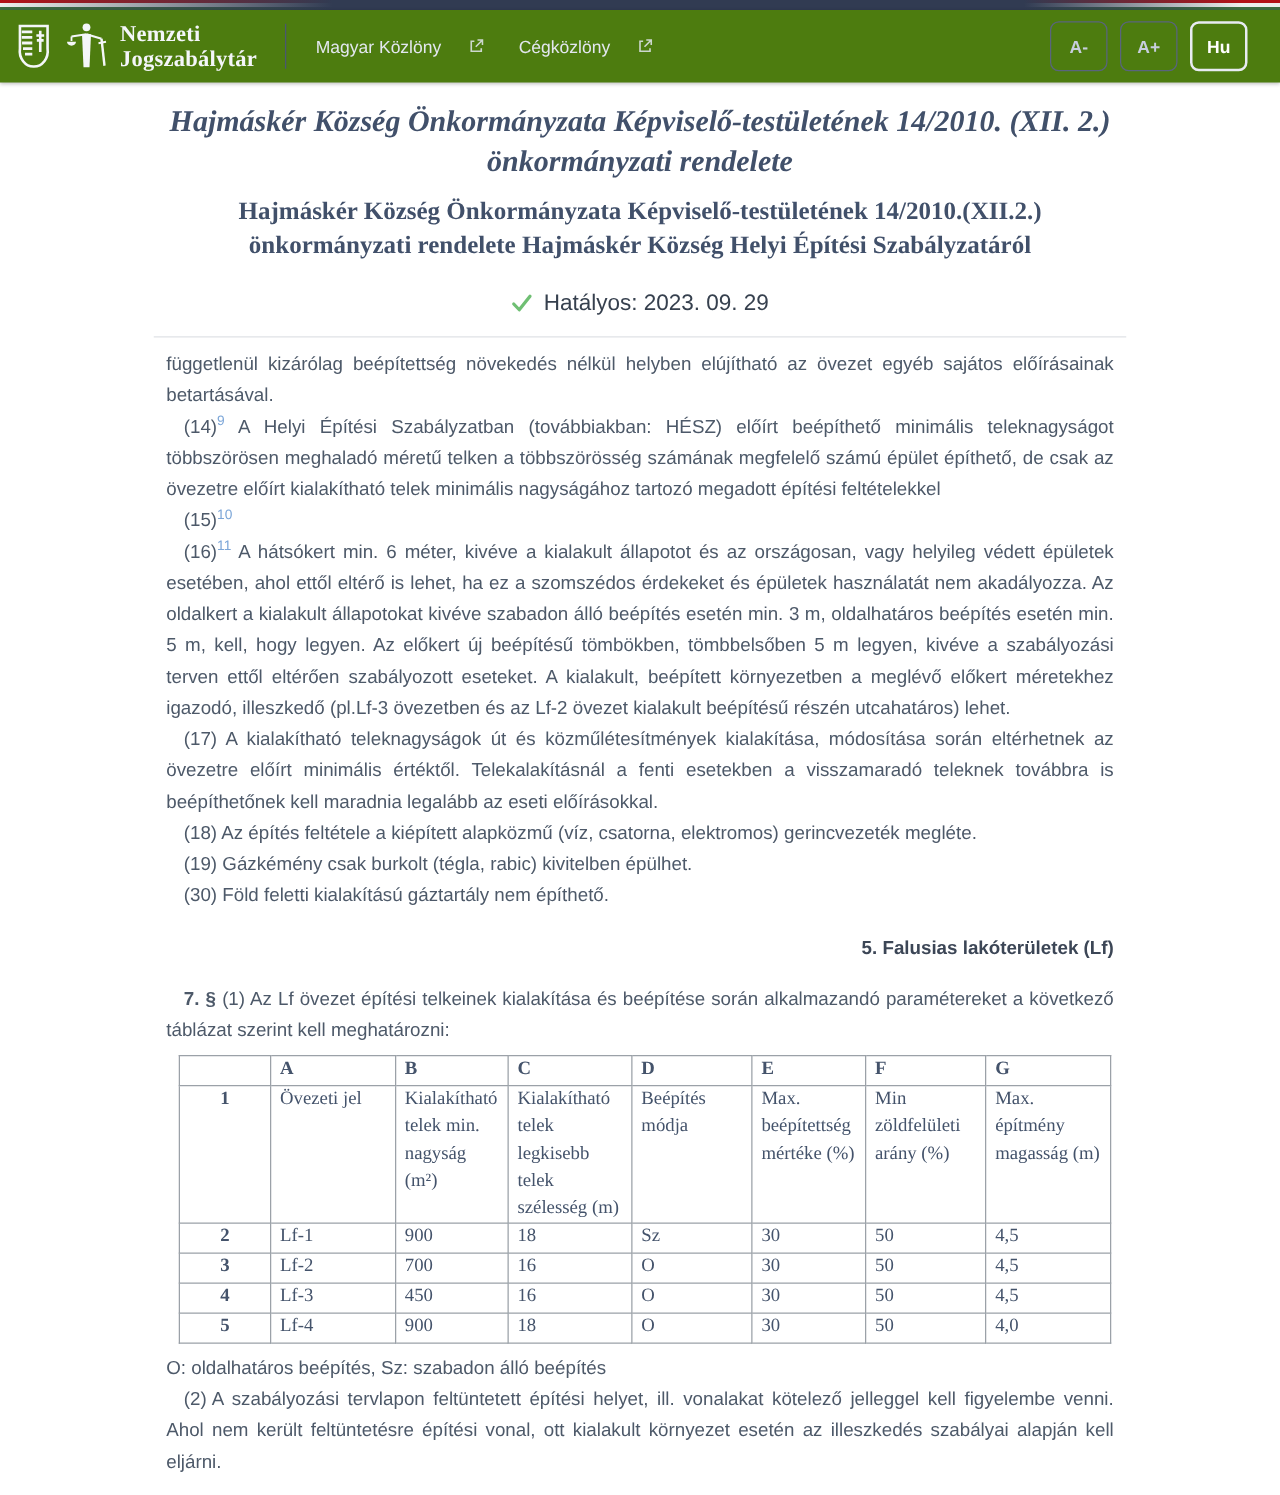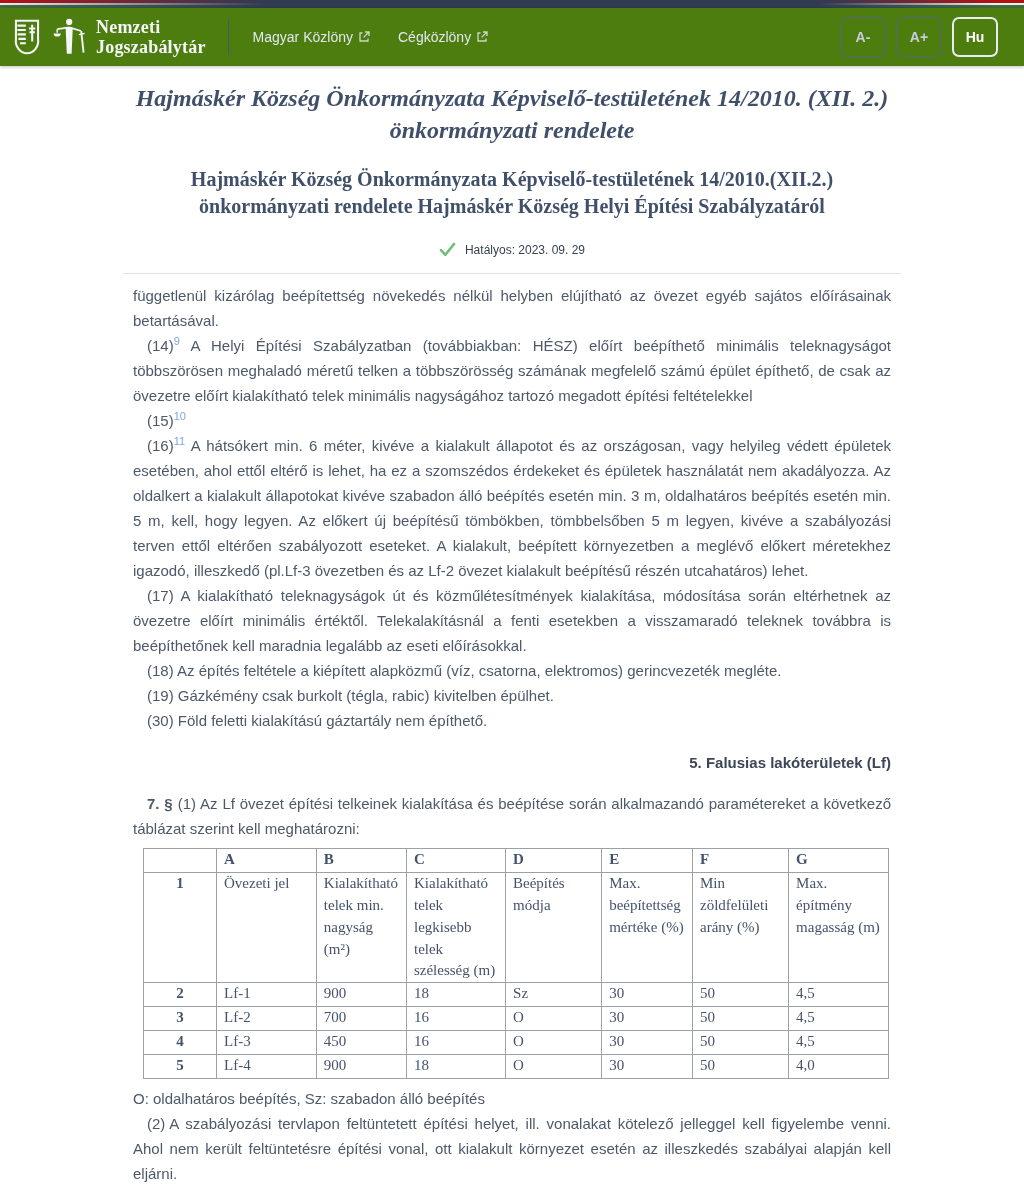--- a/index.html
+++ b/index.html
@@ -12,37 +12,37 @@
       linear-gradient(to right, rgba(49,59,82,0) 0%, #313b52 26%, #313b52 80%, rgba(49,59,82,0) 97%),
       linear-gradient(to bottom, #b31116 0 34%, #edefec 34% 67%, #3e6e41 67% 100%);}
   header.topbar{background:#4d7c0f;height:58px;display:flex;align-items:center;
     padding:0 26px 0 14px;box-shadow:0 1px 3px rgba(0,0,0,.25);}
   .brand{display:flex;align-items:center;gap:10px;}
   .brand svg{display:block;}
   .brand-name{color:#f4f6f9;font-family:"Liberation Serif",serif;font-weight:700;
     font-size:18px;line-height:1.12;letter-spacing:.2px;}
   .vdivider{width:1px;height:36px;background:#4a5672;margin:0 24px 0 22px;}
   .nav-links{display:flex;align-items:center;gap:28px;}
-  .nav-link{color:#e3e7ef;font-size:14px;text-decoration:none;display:flex;align-items:center;gap:5px;cursor:pointer;}
+  .nav-link{color:#e3e7ef;font-size:14px;text-decoration:none;display:flex;align-items:center;gap:22px;cursor:pointer;}
   .ext-icon svg{display:block;opacity:.85;}
   .hdr-buttons{margin-left:auto;display:flex;align-items:center;gap:10px;}
   .hdr-btn{width:46px;height:40px;border-radius:7px;background:transparent;
     border:1px solid #59647e;color:#c7cedd;font-size:14px;font-weight:700;
     font-family:"Liberation Sans",sans-serif;cursor:pointer;}
   .hdr-btn.lang{border:2px solid #e8ebf2;color:#ffffff;}
 
   
   .doc-title{width:760px;margin:17px auto 0;text-align:center;
     font-family:"Liberation Serif",serif;font-weight:700;font-size:24px;line-height:1.32;
     color:#41506a;font-style:italic;}
-  .doc-subtitle{width:760px;margin:20px auto 0;text-align:center;
+  .doc-subtitle{width:760px;margin:10px auto 0;text-align:center;
     font-family:"Liberation Serif",serif;font-weight:700;font-size:20px;line-height:1.35;
     color:#41506a;}
   .status-line{margin-top:22px;display:flex;justify-content:center;align-items:center;gap:9px;
-    font-size:12px;color:#36404e;}
+    font-size:18px;color:#36404e;}
   .status-line svg{display:block;}
 
   
   .article{width:778px;margin:16px auto 0;border-top:1px solid #dfe2e6;
     padding:9px 0 0 0;}
   .article-inner{padding:0 10px;}
   .para{margin:0;font-size:15px;line-height:25px;text-align:justify;color:#4d5969;}
   .para.indent{text-indent:14px;}
   sup.fnref{color:#7ca6d8;font-size:11px;line-height:0;cursor:pointer;}
   .section-heading{margin:21px 0 20px;text-align:right;font-weight:700;font-size:15px;

